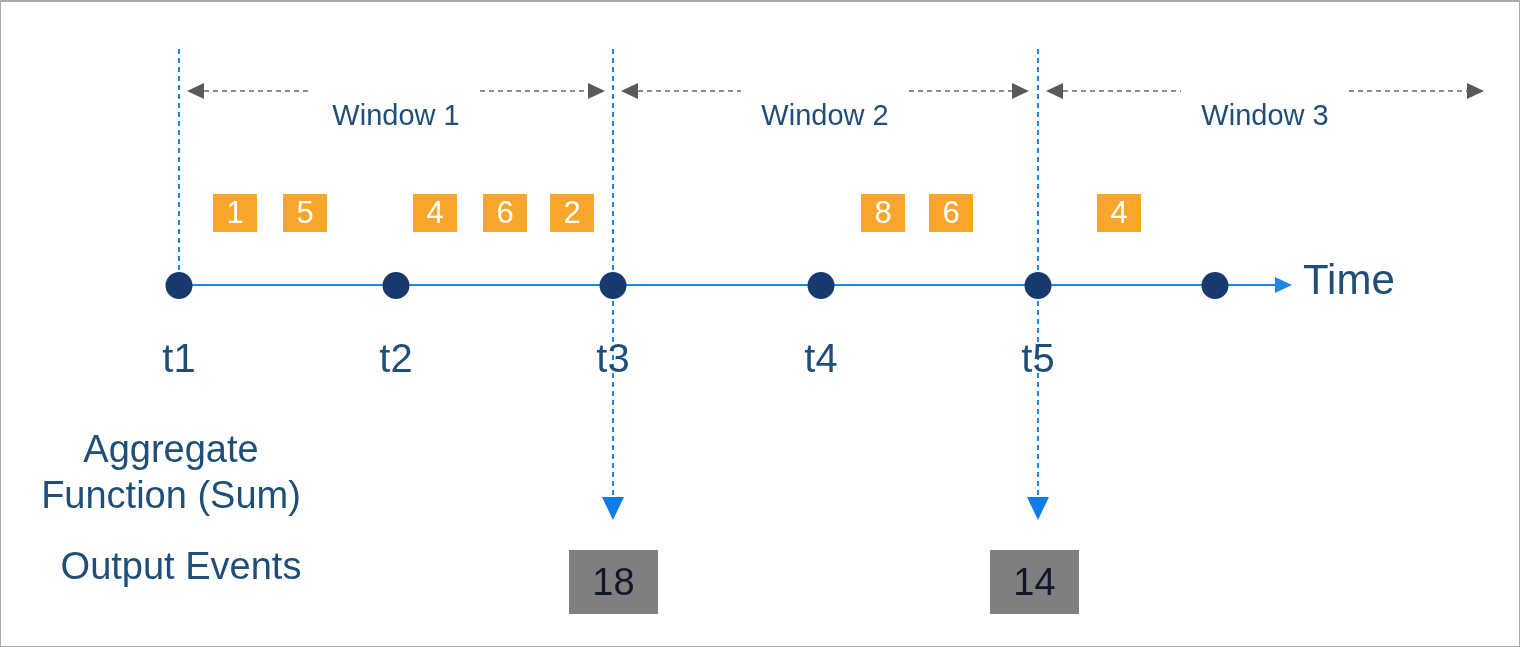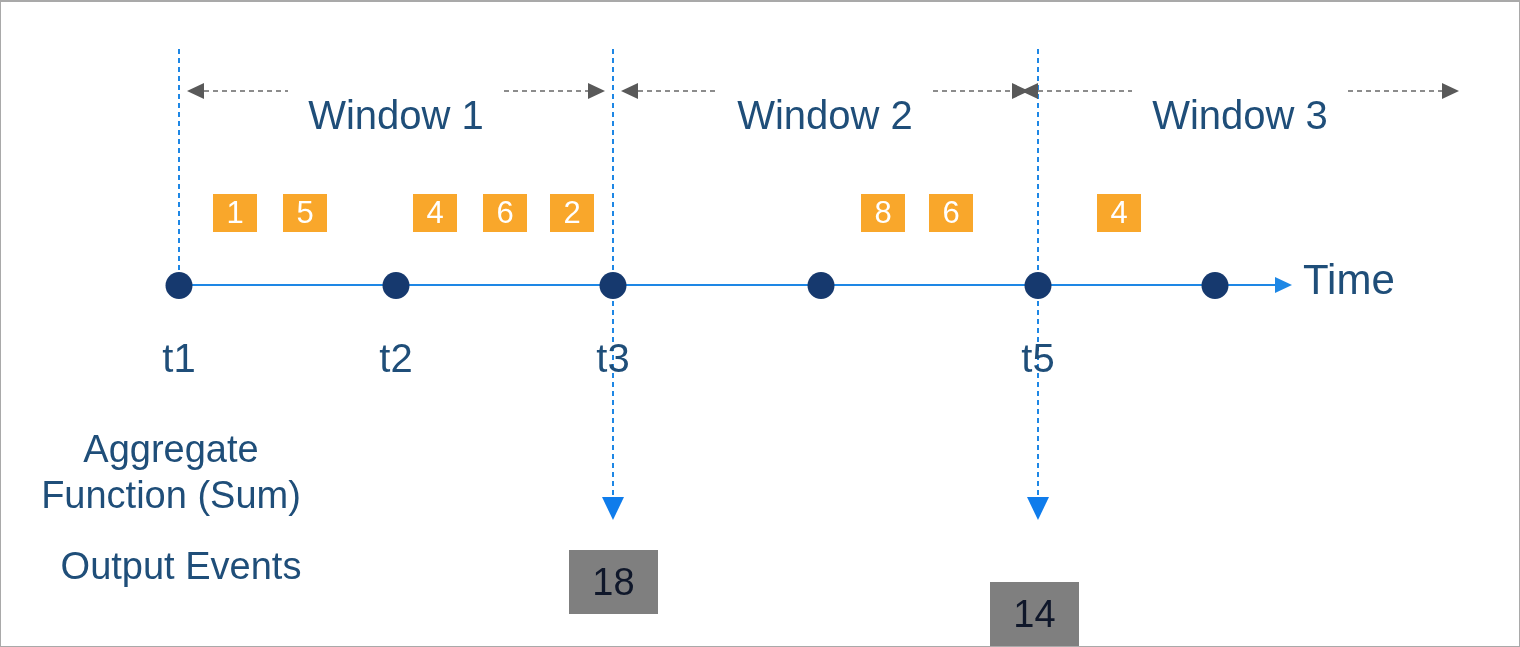--- a/index.html
+++ b/index.html
@@ -24,21 +24,21 @@
     background:repeating-linear-gradient(to bottom, var(--blue) 0 5px, transparent 5px 9px);
   }
   
   .win{position:absolute;top:66px;height:46px;display:flex;align-items:center;}
   .win .dash{
     flex:1;height:2px;
     background:repeating-linear-gradient(to right, var(--dashgray) 0 5px, transparent 5px 9px);
   }
   .tri-left{width:0;height:0;border-top:8px solid transparent;border-bottom:8px solid transparent;border-right:17px solid var(--arrowgray);}
   .tri-right{width:0;height:0;border-top:8px solid transparent;border-bottom:8px solid transparent;border-left:17px solid var(--arrowgray);}
-  .win .wlabel{padding:0 20px;font-size:40px;line-height:46px;white-space:nowrap;margin-top:48px;}
+  .win .wlabel{padding:0 20px;font-size:29px;line-height:46px;white-space:nowrap;margin-top:48px;}
   
   .event{
     position:absolute;top:192px;width:44px;height:38px;background:var(--orange);
     color:#fff;font-size:31px;display:flex;align-items:center;justify-content:center;
   }
   
   .tl-line{position:absolute;left:178px;top:282px;width:1096px;height:2px;background:var(--blue);}
   .tl-arrow{position:absolute;left:1274px;top:275px;width:0;height:0;
     border-top:8px solid transparent;border-bottom:8px solid transparent;border-left:17px solid var(--blue);}
   .dot{position:absolute;top:270px;width:27px;height:27px;border-radius:50%;
@@ -74,21 +74,21 @@
     <span class="dash"></span>
     <span class="tri-right"></span>
   </div>
   <div class="win" style="left:620px;width:408px;">
     <span class="tri-left"></span>
     <span class="dash"></span>
     <span class="wlabel">Window 2</span>
     <span class="dash"></span>
     <span class="tri-right"></span>
   </div>
-  <div class="win" style="left:1020px;width:438px;">
+  <div class="win" style="left:1045px;width:438px;">
     <span class="tri-left"></span>
     <span class="dash"></span>
     <span class="wlabel">Window 3</span>
     <span class="dash"></span>
     <span class="tri-right"></span>
   </div>
 
   <div class="event" style="left:212px;">1</div>
   <div class="event" style="left:282px;">5</div>
   <div class="event" style="left:412px;">4</div>
@@ -104,27 +104,28 @@
   <div class="dot" style="left:395px;"></div>
   <div class="dot" style="left:612px;"></div>
   <div class="dot" style="left:820px;"></div>
   <div class="dot" style="left:1037px;"></div>
   <div class="dot" style="left:1214px;"></div>
   <div class="time-label">Time</div>
 
   <div class="tick" style="left:178px;">t1</div>
   <div class="tick" style="left:395px;">t2</div>
   <div class="tick" style="left:612px;">t3</div>
+  <div class="tick" style="left:820px;">t4</div>
   <div class="tick" style="left:1037px;">t5</div>
 
   <div class="down-arrow" style="left:612px;"></div>
   <div class="down-arrow" style="left:1037px;"></div>
 
   <div class="side-label agg">
     <div>Aggregate</div>
     <div>Function (Sum)</div>
   </div>
   <div class="side-label outlbl">Output Events</div>
 
   <div class="obox" style="left:568px;">18</div>
-  <div class="obox" style="left:989px;margin-top:32px;">14</div>
+  <div class="obox" style="left:989px;">14</div>
 
 </div>
 
 </body></html>

